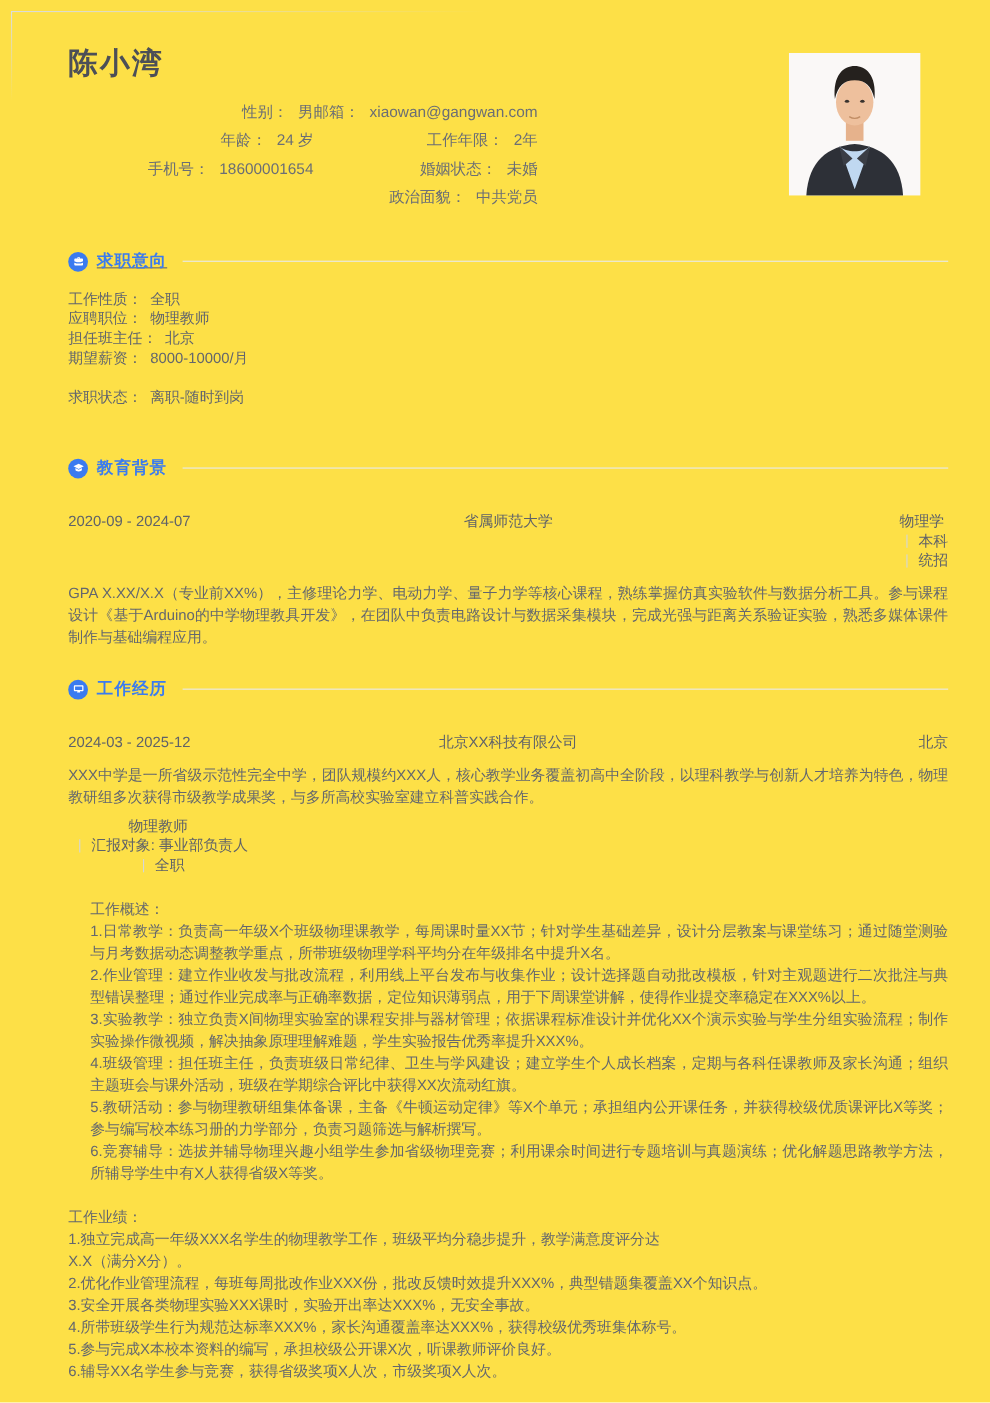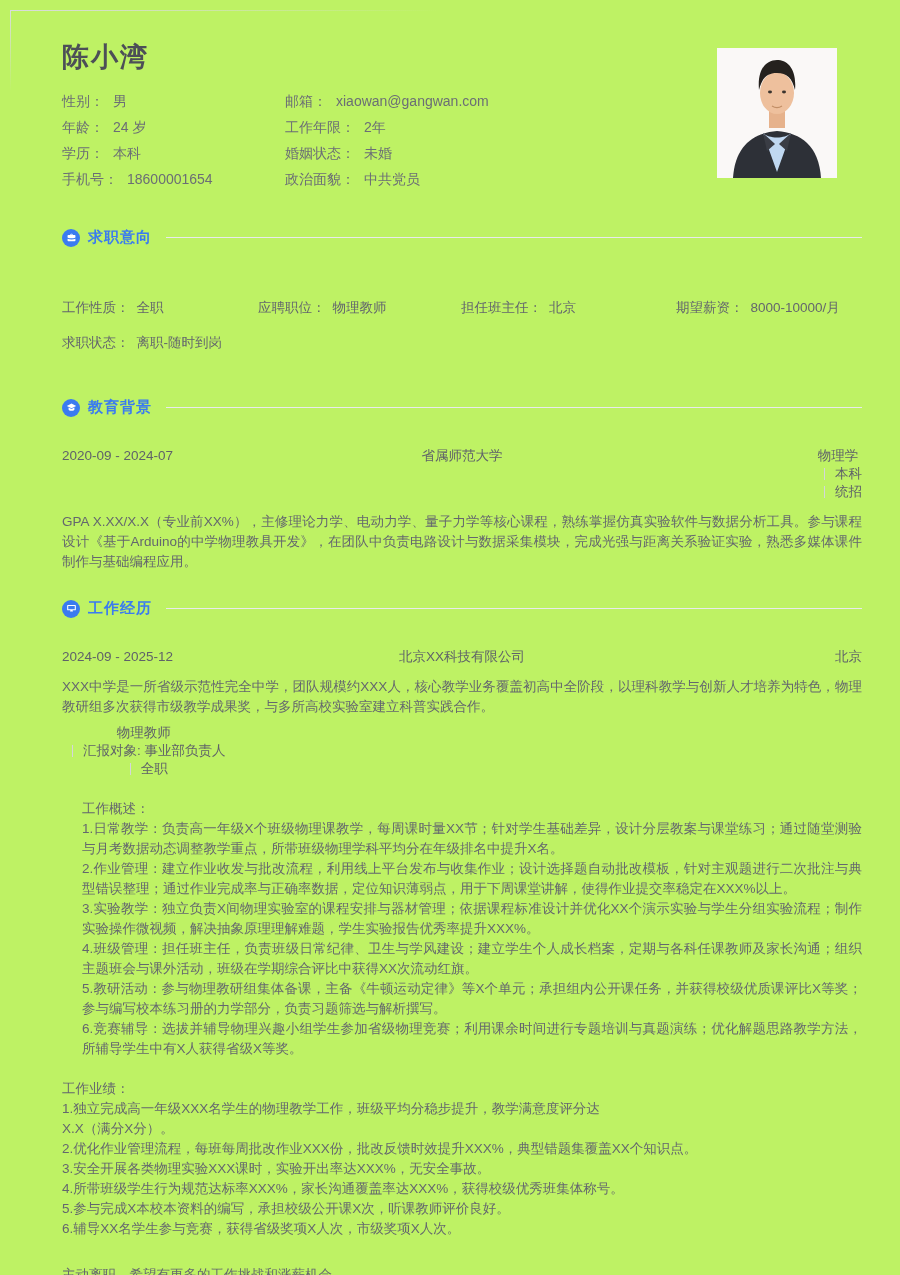--- a/index.html
+++ b/index.html
@@ -1,28 +1,28 @@
 <!DOCTYPE html>
 <html><head>
 <meta charset="utf-8">
 <style>
   html,body{margin:0;padding:0;background:#fff;}
   .page{
-    position:relative;width:900px;height:1275px;background:#bef264;overflow:hidden;
+    position:relative;width:900px;height:1275px;background:#fde047;overflow:hidden;
     font-family:"Liberation Sans","DejaVu Sans",sans-serif;
     box-sizing:border-box;padding:42px 38px 0 62px;color:#64676e;
   }
   .corner-h{position:absolute;left:10px;top:10px;height:1px;width:430px;
     background:linear-gradient(to right,#d9dbde,rgba(217,219,222,0));}
   .corner-v{position:absolute;left:10px;top:10px;width:1px;height:82px;
     background:linear-gradient(to bottom,#d9dbde,rgba(217,219,222,0));}
 
   .name{font-size:27px;font-weight:700;color:#4c4f57;letter-spacing:2px;line-height:30px;margin-bottom:16px;}
 
-  .info-wrap{display:flex;}
+  .info-wrap{display:flex;text-align:right;}
   .info-col{display:flex;flex-direction:column;}
   .info-col.left{width:223px;}
   .info-row{line-height:26px;font-size:14px;color:#6b6e75;white-space:nowrap;}
   .info-row .val{margin-left:9px;}
 
   .photo{position:absolute;top:48px;right:63px;width:120px;height:130px;overflow:hidden;}
 
   .sec-head{display:flex;align-items:center;}
   .sec-icon{width:18px;height:18px;border-radius:50%;background:#3a7bf0;flex:0 0 auto;
     display:flex;align-items:center;justify-content:center;}
@@ -43,22 +43,22 @@
 
   .tags{display:inline-flex;align-items:center;flex-direction:column;}
   .tags .tag{display:inline-flex;align-items:center;}
   .tags .tag:not(:first-child)::before{content:"";display:inline-block;width:1px;height:12px;
     background:#d4d6da;margin:0 10px;}
 
   .para{font-size:13.5px;line-height:20px;color:#64676e;text-align:justify;}
   .plain-lines .line{font-size:13.5px;line-height:20px;color:#64676e;}
 
   
-  .m-sec1{margin-top:36px;}
-  .m-fields1{margin-top:52px;}
+  .m-sec1{margin-top:36px;text-decoration:underline;}
+  .m-fields1{margin-top:16px;flex-direction:column;}
   .m-fields2{margin-top:17px;align-items:center;}
   .m-sec2{margin-top:46px;}
   .m-meta{margin-top:30px;}
   .m-para{margin-top:11px;}
   .m-sec3{margin-top:27px;}
   .m-role{margin-top:7px;}
   .m-block{margin-top:21px;margin-left:20px;}
   .m-gap{margin-top:20px;}
   .m-leave{margin-top:8px;}
   .m-sec4{margin-top:20px;}
@@ -72,23 +72,20 @@
 
   <div class="name">陈小湾</div>
 
   <div class="info-wrap">
     <div class="info-col left">
         <div class="info-row">
         <span class="lbl">性别：</span><span class="val">男</span>
       </div>
         <div class="info-row">
         <span class="lbl">年龄：</span><span class="val">24 岁</span>
-      </div>
-        <div class="info-row">
-        <span class="lbl">学历：</span><span class="val">本科</span>
       </div>
         <div class="info-row">
         <span class="lbl">手机号：</span><span class="val">18600001654</span>
       </div>
       </div>
     <div class="info-col">
         <div class="info-row">
         <span class="lbl">邮箱：</span><span class="val">xiaowan@gangwan.com</span>
       </div>
         <div class="info-row">
@@ -173,21 +170,21 @@
   <div class="sec-head m-sec3">
     <span class="sec-icon">
       <svg viewBox="0 0 24 24">
           <path fill="#fff" d="M4 4.5h16c.8 0 1.5.7 1.5 1.5v8.5c0 .8-.7 1.5-1.5 1.5h-5.6l.8 2.5h-6.4l.8-2.5H4c-.8 0-1.5-.7-1.5-1.5V6c0-.8.7-1.5 1.5-1.5zm.9 2.1v7h14.2v-7H4.9z"></path>
         </svg>
     </span>
     <span class="sec-title">工作经历</span>
     <span class="sec-line"></span>
   </div>
   <div class="meta-row m-meta">
-    <span class="meta-left">2024-09 - 2025-12</span>
+    <span class="meta-left">2024-03 - 2025-12</span>
     <span class="meta-center">北京XX科技有限公司</span>
     <span class="meta-right">北京</span>
   </div>
   <div class="para m-para">XXX中学是一所省级示范性完全中学，团队规模约XXX人，核心教学业务覆盖初高中全阶段，以理科教学与创新人才培养为特色，物理教研组多次获得市级教学成果奖，与多所高校实验室建立科普实践合作。</div>
   <div class="meta-row m-role">
     <span class="tags">
         <span class="tag">物理教师</span>
         <span class="tag">汇报对象: 事业部负责人</span>
         <span class="tag">全职</span>
       </span>

